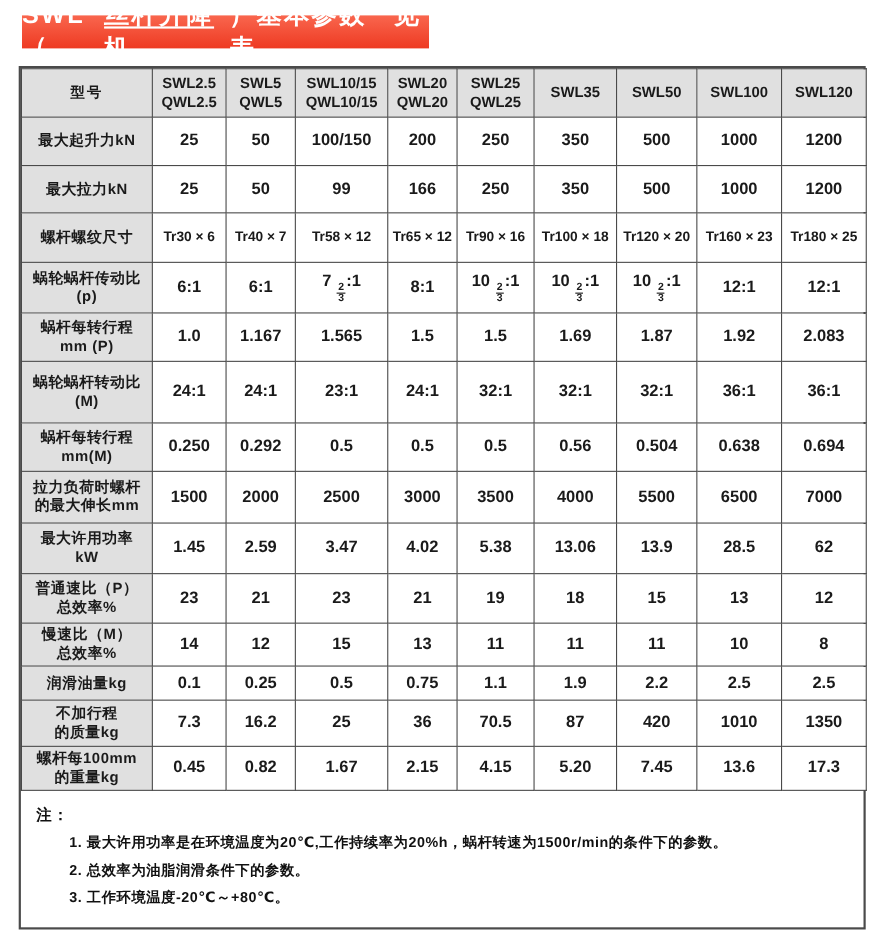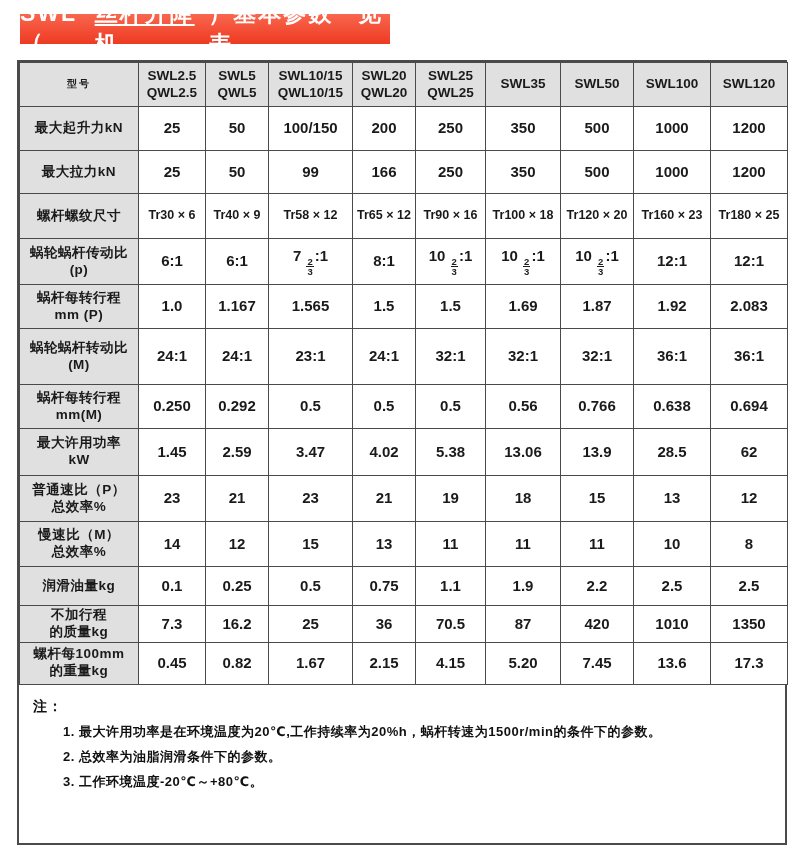--- a/index.html
+++ b/index.html
@@ -20,21 +20,21 @@
     border:2px solid #4a4a4a;box-sizing:border-box;background:#ffffff;
   }
 
   
   table.spec-table{width:100%;border-collapse:collapse;table-layout:fixed;}
   .spec-table th,.spec-table td{
     border:1px solid #4a4a4a;text-align:center;vertical-align:middle;
     padding:1px 2px;white-space:pre-line;line-height:1.25;overflow:hidden;
   }
   .spec-table thead th{background:#e0e0e0;font-size:13.5px;font-weight:bold;}
-  .spec-table th.corner{font-size:10px;letter-spacing:2px;}
+  .spec-table th.corner{font-size:13px;letter-spacing:2px;}
   .spec-table th.row-label{background:#e0e0e0;font-size:13.5px;font-weight:bold;letter-spacing:0.5px;}
   .spec-table td{background:#ffffff;font-size:15px;font-weight:bold;}
 
   
   col.c0{width:119px;} col.c1{width:67px;} col.c2{width:63px;} col.c3{width:84px;}
   col.c4{width:63px;} col.c5{width:70px;} col.c6{width:75px;} col.c7{width:73px;}
   col.c8{width:77px;} col.c9{width:77px;}
 
   
   thead tr{height:44px;}
@@ -128,21 +128,21 @@
           <td>166</td>
           <td>250</td>
           <td>350</td>
           <td>500</td>
           <td>1000</td>
           <td>1200</td>
         </tr>
         <tr>
           <th class="row-label">螺杆螺纹尺寸</th>
           <td>Tr30 × 6</td>
-          <td>Tr40 × 9</td>
+          <td>Tr40 × 7</td>
           <td>Tr58 × 12</td>
           <td>Tr65 × 12</td>
           <td>Tr90 × 16</td>
           <td>Tr100 × 18</td>
           <td>Tr120 × 20</td>
           <td>Tr160 × 23</td>
           <td>Tr180 × 25</td>
         </tr>
         <tr>
           <th class="row-label">蜗轮蜗杆传动比
@@ -185,23 +185,36 @@
         </tr>
         <tr>
           <th class="row-label">蜗杆每转行程
 mm(M)</th>
           <td>0.250</td>
           <td>0.292</td>
           <td>0.5</td>
           <td>0.5</td>
           <td>0.5</td>
           <td>0.56</td>
-          <td>0.766</td>
+          <td>0.504</td>
           <td>0.638</td>
           <td>0.694</td>
+        </tr>
+        <tr>
+          <th class="row-label">拉力负荷时螺杆
+的最大伸长mm</th>
+          <td>1500</td>
+          <td>2000</td>
+          <td>2500</td>
+          <td>3000</td>
+          <td>3500</td>
+          <td>4000</td>
+          <td>5500</td>
+          <td>6500</td>
+          <td>7000</td>
         </tr>
         <tr>
           <th class="row-label">最大许用功率
 kW</th>
           <td>1.45</td>
           <td>2.59</td>
           <td>3.47</td>
           <td>4.02</td>
           <td>5.38</td>
           <td>13.06</td>

